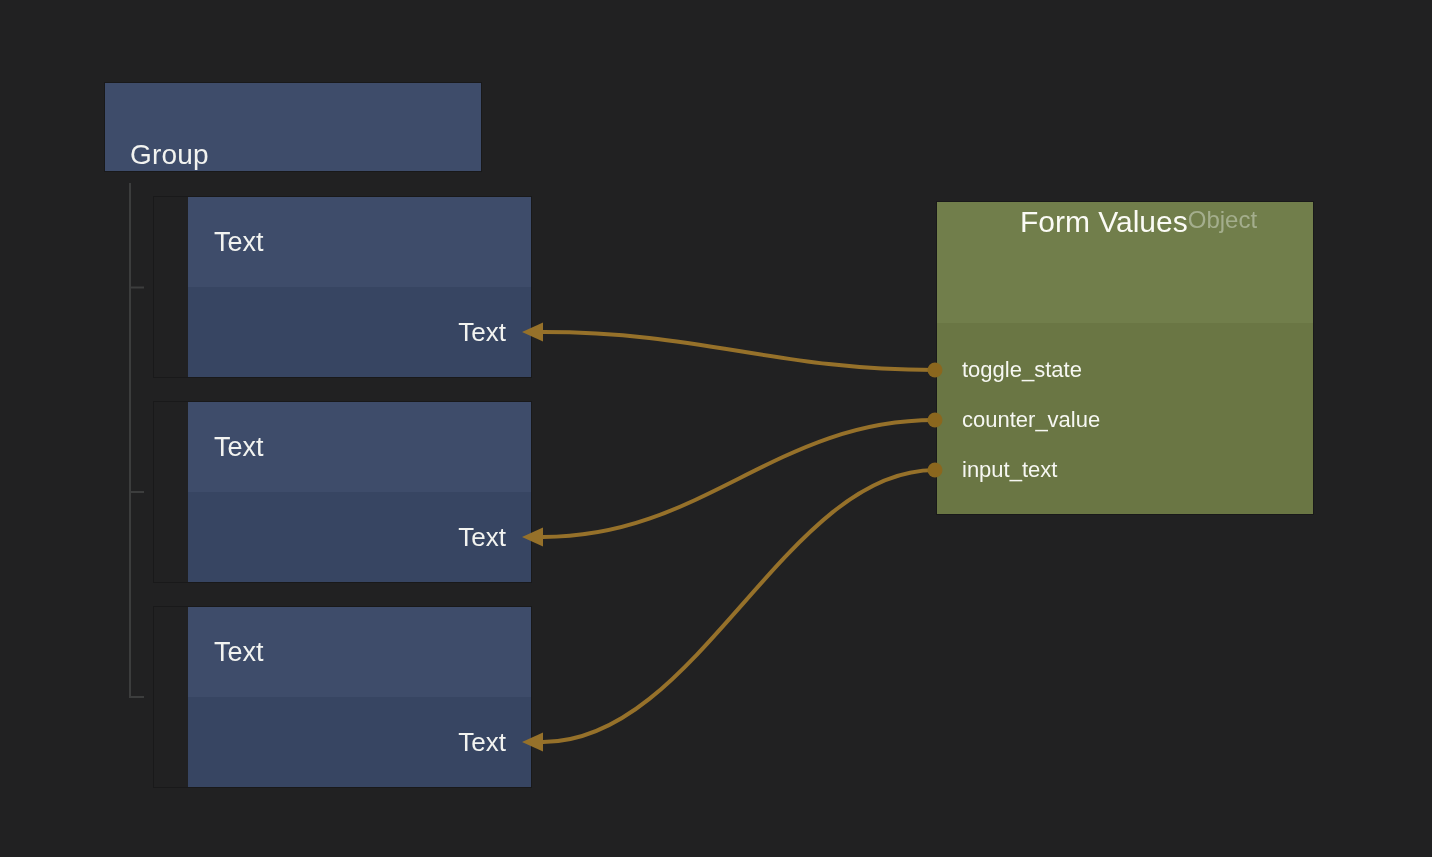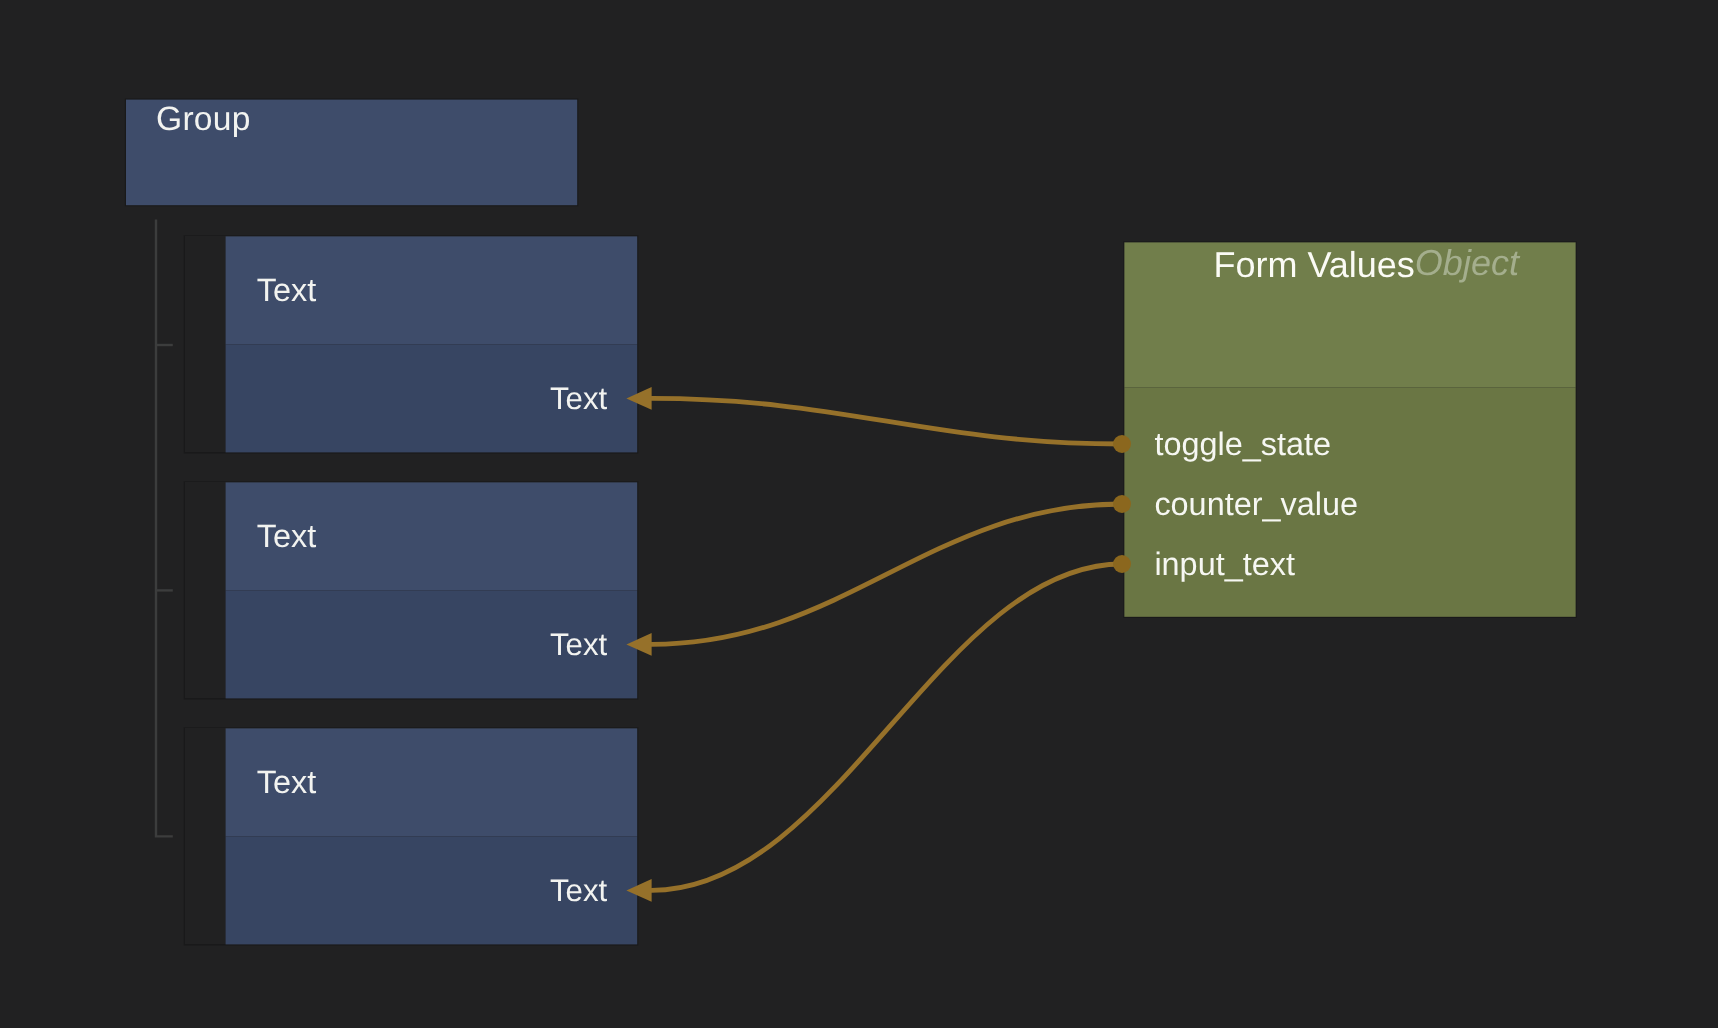--- a/index.html
+++ b/index.html
@@ -27,21 +27,21 @@
     background: var(--background);
   }
   .node {
     position: absolute;
     box-shadow: 0 0 0 1px rgba(0,0,0,0.22);
   }
   
   .group-node {
     left: 105px; top: 83px; width: 376px; height: 88px;
     background: var(--node-blue-header);
-    display: flex; align-items: flex-start;
+    display: flex; align-items: flex-end;
     padding-left: 25px;
   }
   .group-node .node-title {
     color: var(--title-text); font-size: 28px; letter-spacing: 0.2px;
   }
   
   .text-node {
     left: 154px; width: 377px; height: 180px;
     display: flex; flex-direction: column; padding-left: 34px;
   }
@@ -71,34 +71,34 @@
   .form-node .node-header {
     height: 121px;
     background: var(--node-green-header);
     display: flex; flex-direction: row; justify-content: center;
     padding-left: 27px;
   }
   .form-node .node-title {
     color: #fbfbf5; font-size: 30px; line-height: 40px;
   }
   .form-node .node-subtitle {
-    color: var(--subtitle-text); font-size: 30px; line-height: 35px; font-style: italic;
+    color: var(--subtitle-text); font-size: 24px; line-height: 35px;
   }
   .form-node .node-body {
     flex: 1;
     background: var(--node-green-body);
     padding-top: 22px;
   }
   .form-node .port-row {
     height: 50px;
     display: flex; align-items: center;
     padding-left: 25px;
   }
   .form-node .out-port-label {
-    color: #f6f7f2; font-size: 27px;
+    color: #f6f7f2; font-size: 22px;
   }
   
   .overlay {
     position: absolute; left: 0; top: 0;
     width: 1432px; height: 857px;
     pointer-events: none;
   }
   .tree-path {
     stroke: var(--tree-line); stroke-width: 2; fill: none;
   }

